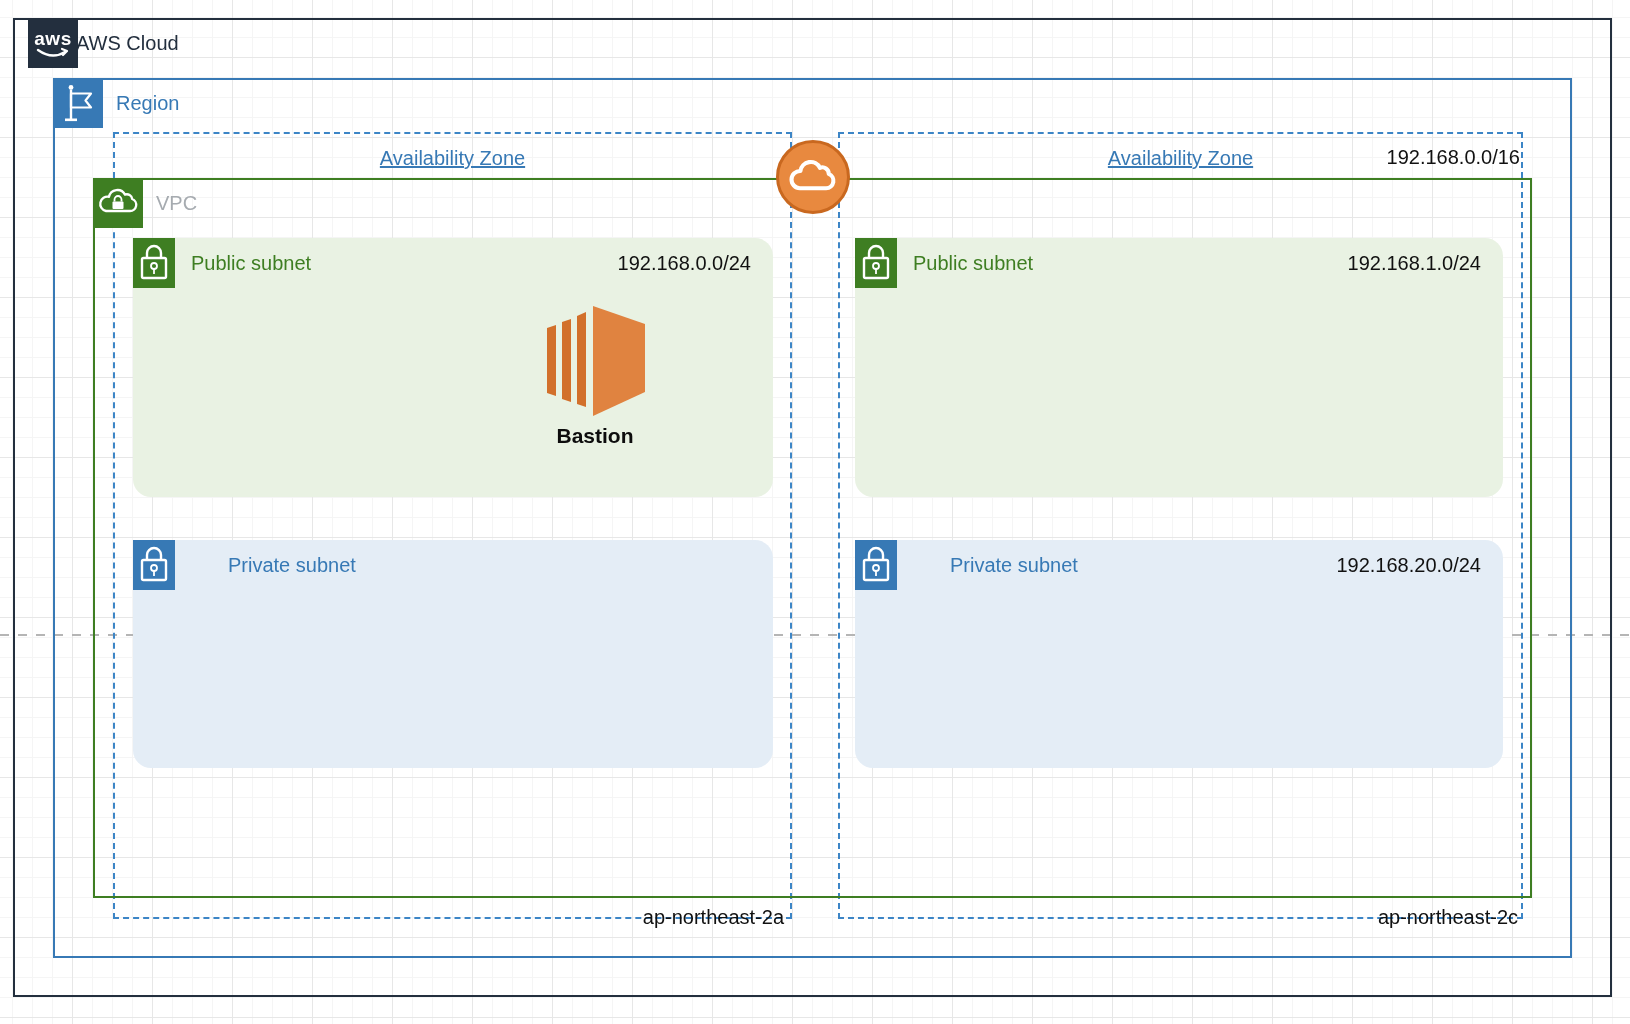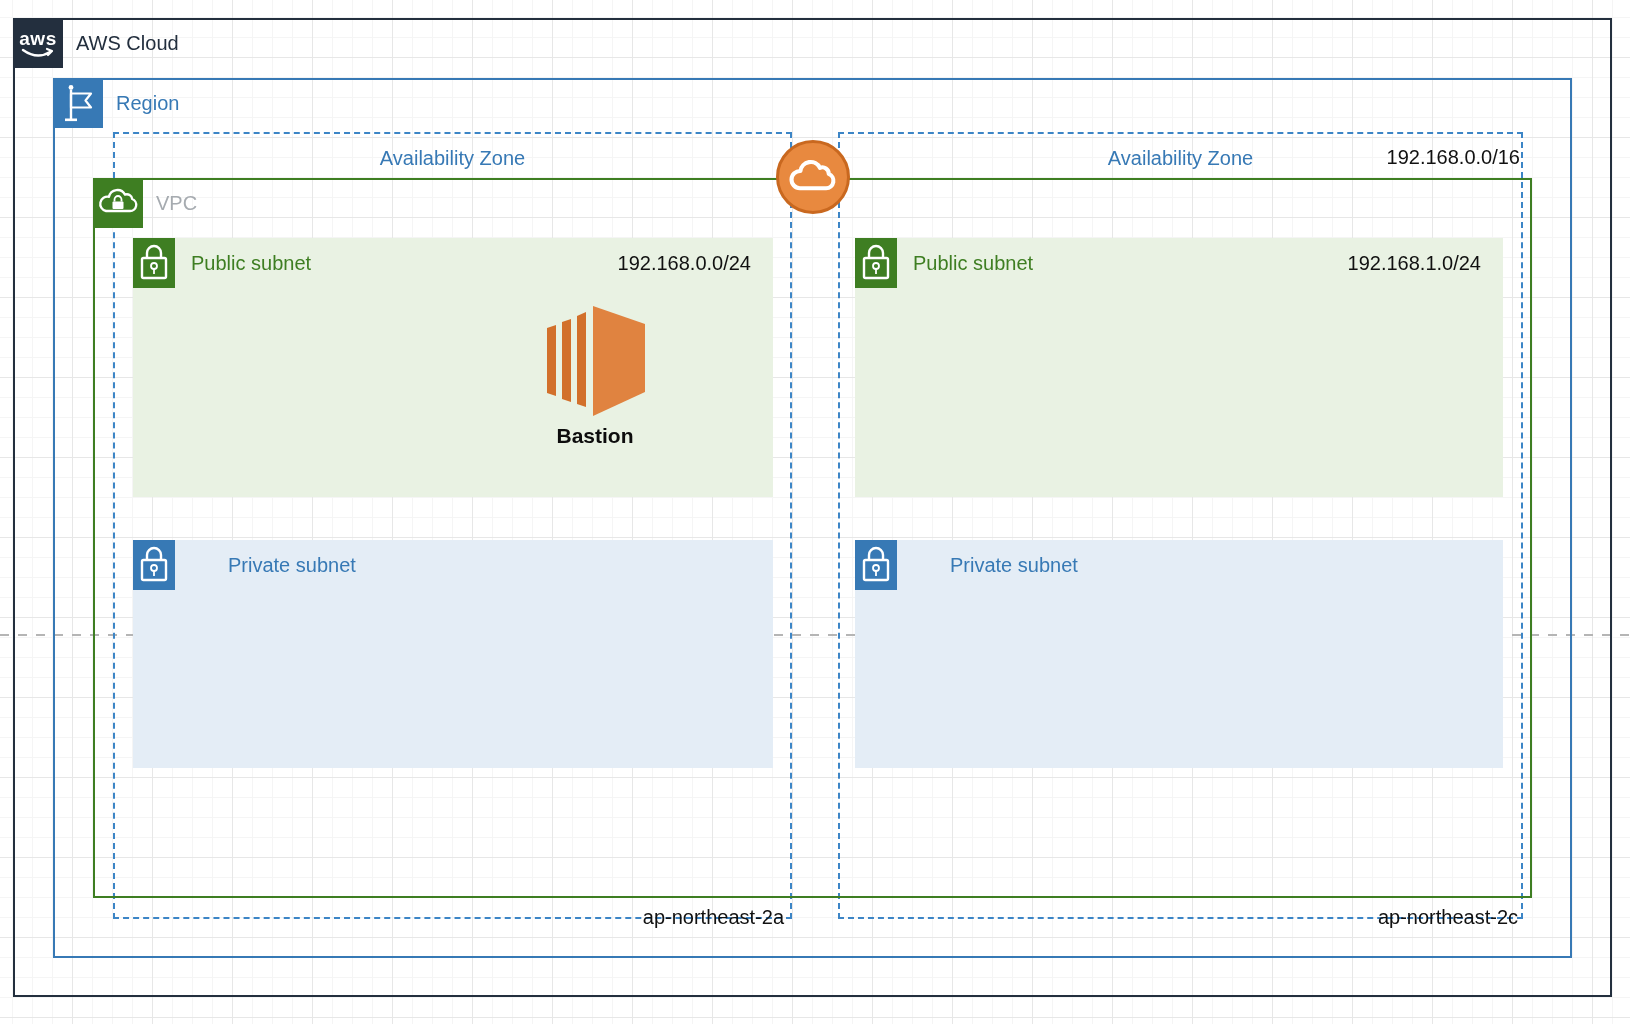--- a/index.html
+++ b/index.html
@@ -22,36 +22,36 @@
   
   .aws-box    { left:13px;  top:18px;  width:1599px; height:979px; border:2px solid #232F3E; }
   .region-box { left:53px;  top:78px;  width:1519px; height:880px; border:2px solid #3779B5; }
   .az-box     { top:132px;  height:787px; border:2px dashed #3C85C6; }
   .az-left    { left:113px; width:679px; }
   .az-right   { left:838px; width:685px; }
   .vpc-box    { left:93px;  top:178px; width:1439px; height:720px; border:2px solid #3E7E22; }
 
   
   .corner-icon { width:50px; height:50px; display:flex; align-items:center; justify-content:center; }
-  .aws-icon    { left:13px; top:18px;  background:#232F3E; flex-direction:column; }
+  .aws-icon    { left:28px; top:18px;  background:#232F3E; flex-direction:column; }
   .region-icon { left:53px; top:78px;  background:#3779B5; }
   .vpc-icon    { left:93px; top:178px; background:#3E7E22; }
   .aws-icon .aws-word { color:#fff; font-size:19px; font-weight:bold; letter-spacing:0.5px; line-height:17px; margin-top:4px; }
 
   
   .hdr-label { height:50px; display:flex; align-items:center; font-size:20px; }
   .aws-label    { left:76px;  top:18px;  color:#232F3E; }
   .region-label { left:116px; top:78px;  color:#3779B5; }
   .vpc-label    { left:156px; top:178px; color:#A6ABB0; }
 
-  .az-title { top:147px; text-align:center; font-size:20px; color:#3779B5; }
+  .az-title { top:147px; text-align:center; font-size:20px; color:#3779B5;text-decoration:underline; }
   .vpc-cidr { left:1240px; top:146px; width:280px; text-align:right; font-size:20px; color:#111; }
 
   
-  .subnet { top:238px; height:259px; }
+  .subnet { top:238px; height:259px;border-radius:18px; }
   .subnet.private { top:540px; height:228px; }
   .subnet-left  { left:133px; width:640px; }
   .subnet-right { left:855px; width:648px; }
   .public-fill  { background:#E9F2E3; }
   .private-fill { background:#E4EDF6; }
   .subnet-icon { position:absolute; left:0; top:0; width:42px; height:50px;
                  display:flex; align-items:center; justify-content:center; }
   .green-bg { background:#3E7E22; }
   .blue-bg  { background:#3779B5; }
   .subnet-name { position:absolute; left:58px; top:0; height:50px; display:flex; align-items:center; font-size:20px; }
@@ -161,20 +161,21 @@
 <div class="abs subnet private subnet-right private-fill">
   <div class="subnet-icon blue-bg">
     <svg width="34" height="42" viewBox="0 0 34 42">
       <path d="M10 16 v-5 a7 7 0 0 1 14 0 v5" fill="none" stroke="#ffffff" stroke-width="2.4"></path>
       <rect x="5" y="16" width="24" height="20" rx="1.5" fill="none" stroke="#ffffff" stroke-width="2.4"></rect>
       <circle cx="17" cy="24" r="3" fill="none" stroke="#ffffff" stroke-width="1.8"></circle>
       <line x1="17" y1="27" x2="17" y2="32" stroke="#ffffff" stroke-width="1.8"></line>
     </svg>
   </div>
   <div class="subnet-name blue-text">Private subnet</div>
+  <div class="subnet-cidr">192.168.20.0/24</div>
 </div>
 
 <div class="abs bastion-icon">
   <svg width="100" height="122" viewBox="0 0 100 122">
     <polygon points="2,31 11,28 11,99 2,96" fill="#D2702B"></polygon>
     <polygon points="17,25 26,22 26,105 17,102" fill="#D2702B"></polygon>
     <polygon points="32,19 41,15 41,110 32,107" fill="#D2702B"></polygon>
     <polygon points="48,9 100,27 100,95 48,119" fill="#E08340"></polygon>
   </svg>
 </div>

